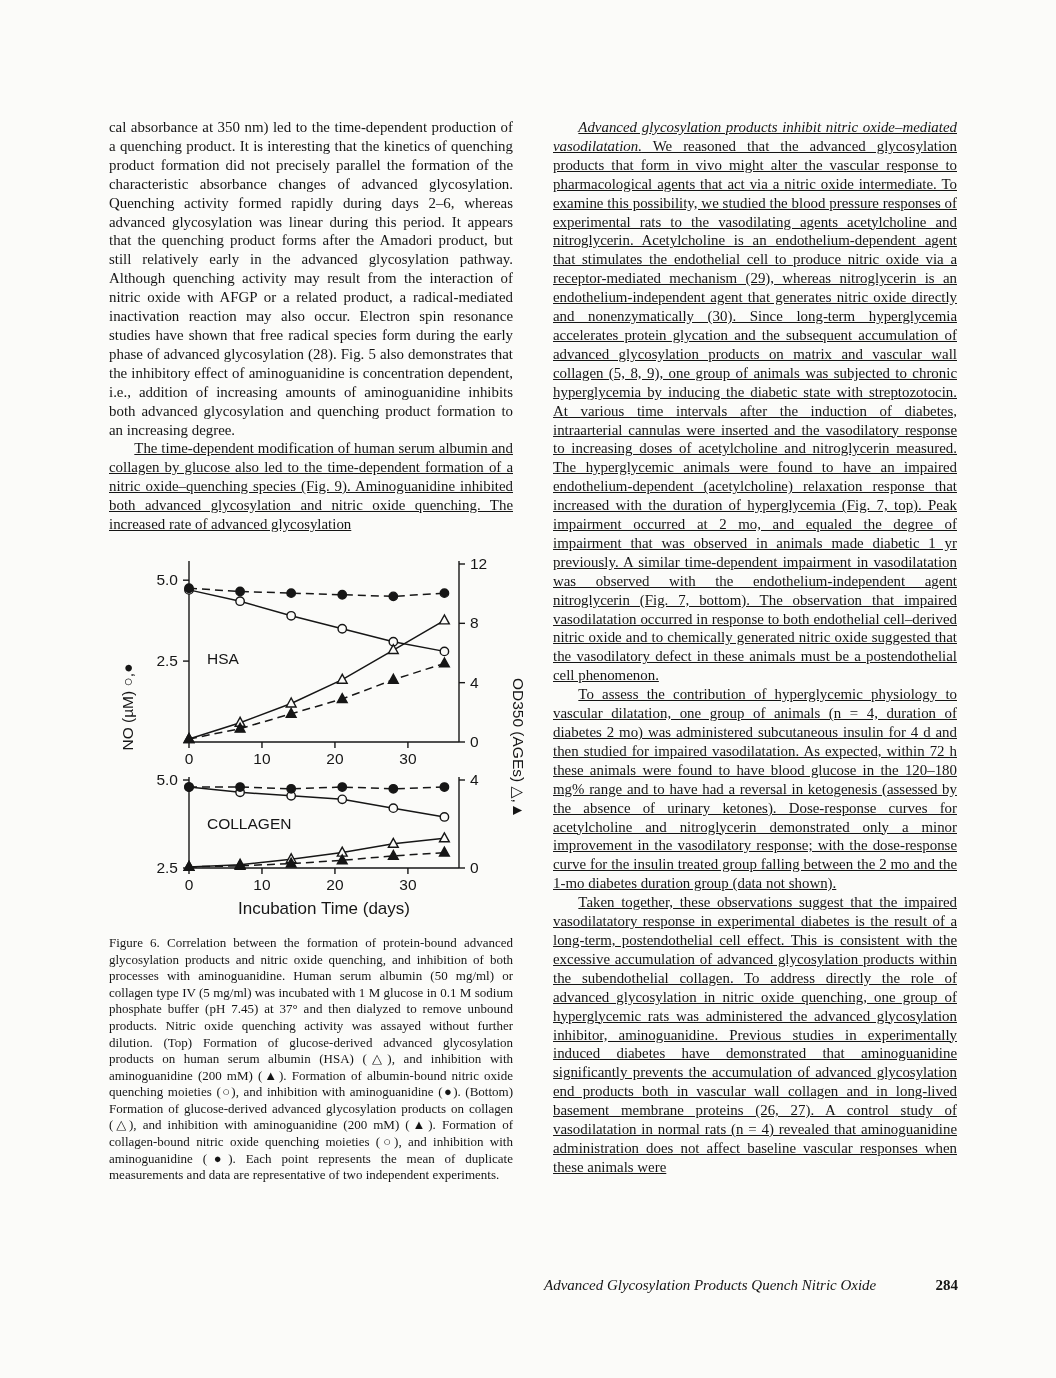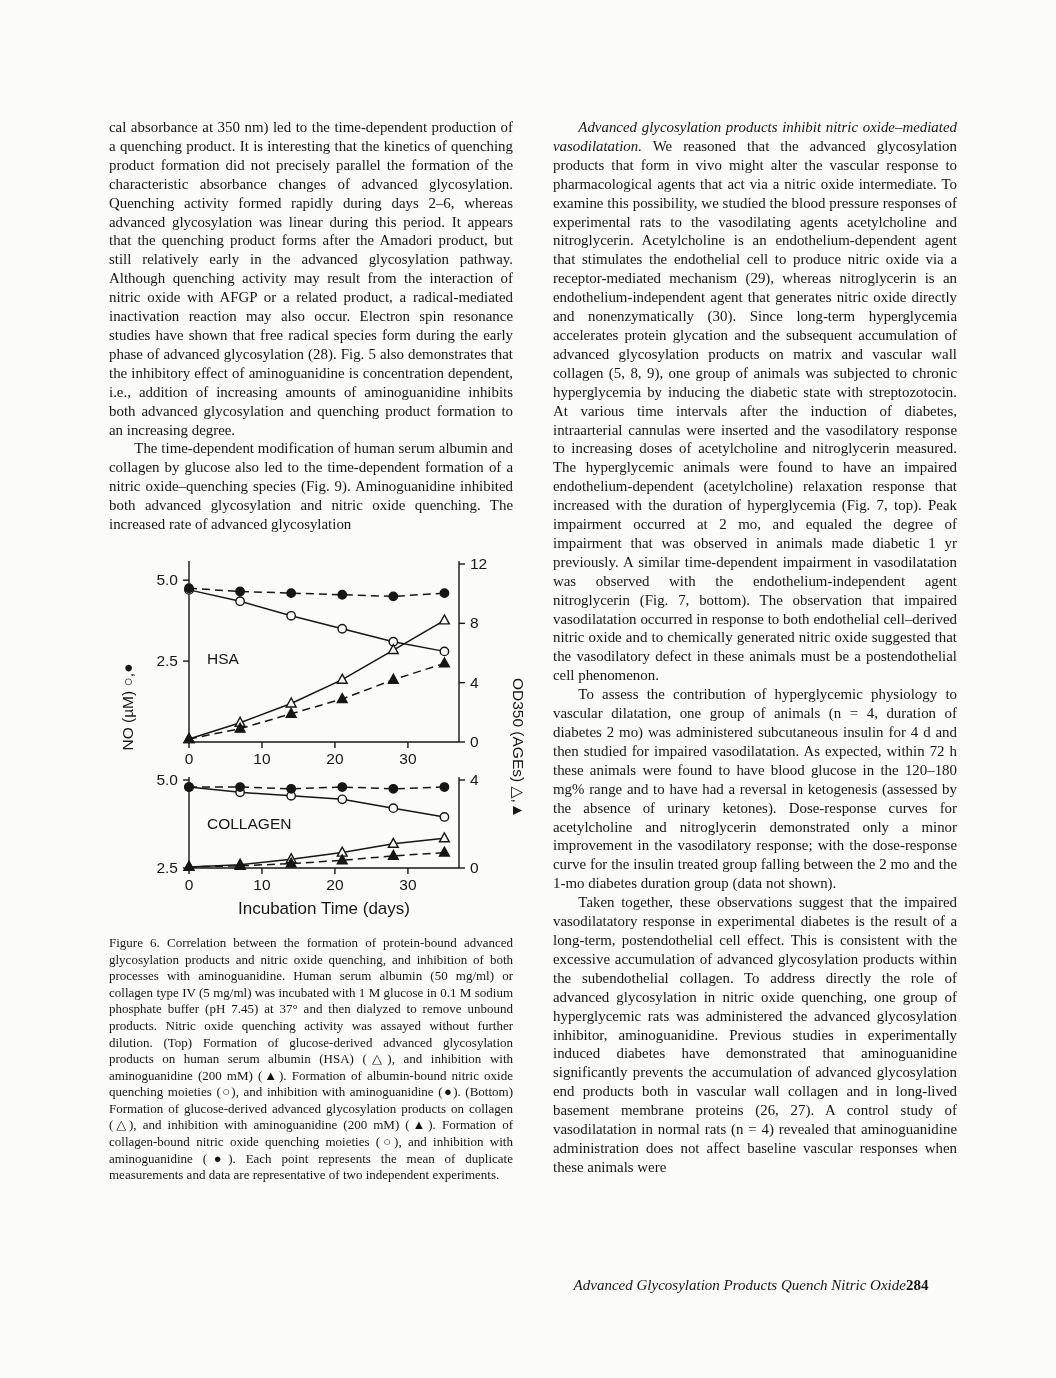--- a/index.html
+++ b/index.html
@@ -33,20 +33,21 @@
     font-size: 14.9px;
     line-height: 18.9px;
     text-align: justify;
   }
   .col p {
     margin: 0;
     padding: 0;
   }
   .col p.indent {
     text-indent: 1.7em;
+    text-decoration: underline;
   }
   .lead-italic { font-style: italic; }
   .figure-block {
     margin-top: 16px;
     position: relative;
     width: 404px;
   }
   .figure-block svg {
     display: block;
     overflow: visible;
@@ -57,21 +58,21 @@
     line-height: 16.6px;
     text-align: justify;
   }
   .caption .cap-label { }
   .page-footer {
     position: absolute;
     left: 540px;
     top: 1277px;
     width: 414px;
     display: flex;
-    justify-content: center;
+    justify-content: space-between;
     align-items: baseline;
     font-size: 15px;
   }
   .running-title { font-style: italic; }
   .page-number { font-weight: bold; }
 </style>
 </head>
 <body>
 
 <div class="page">

